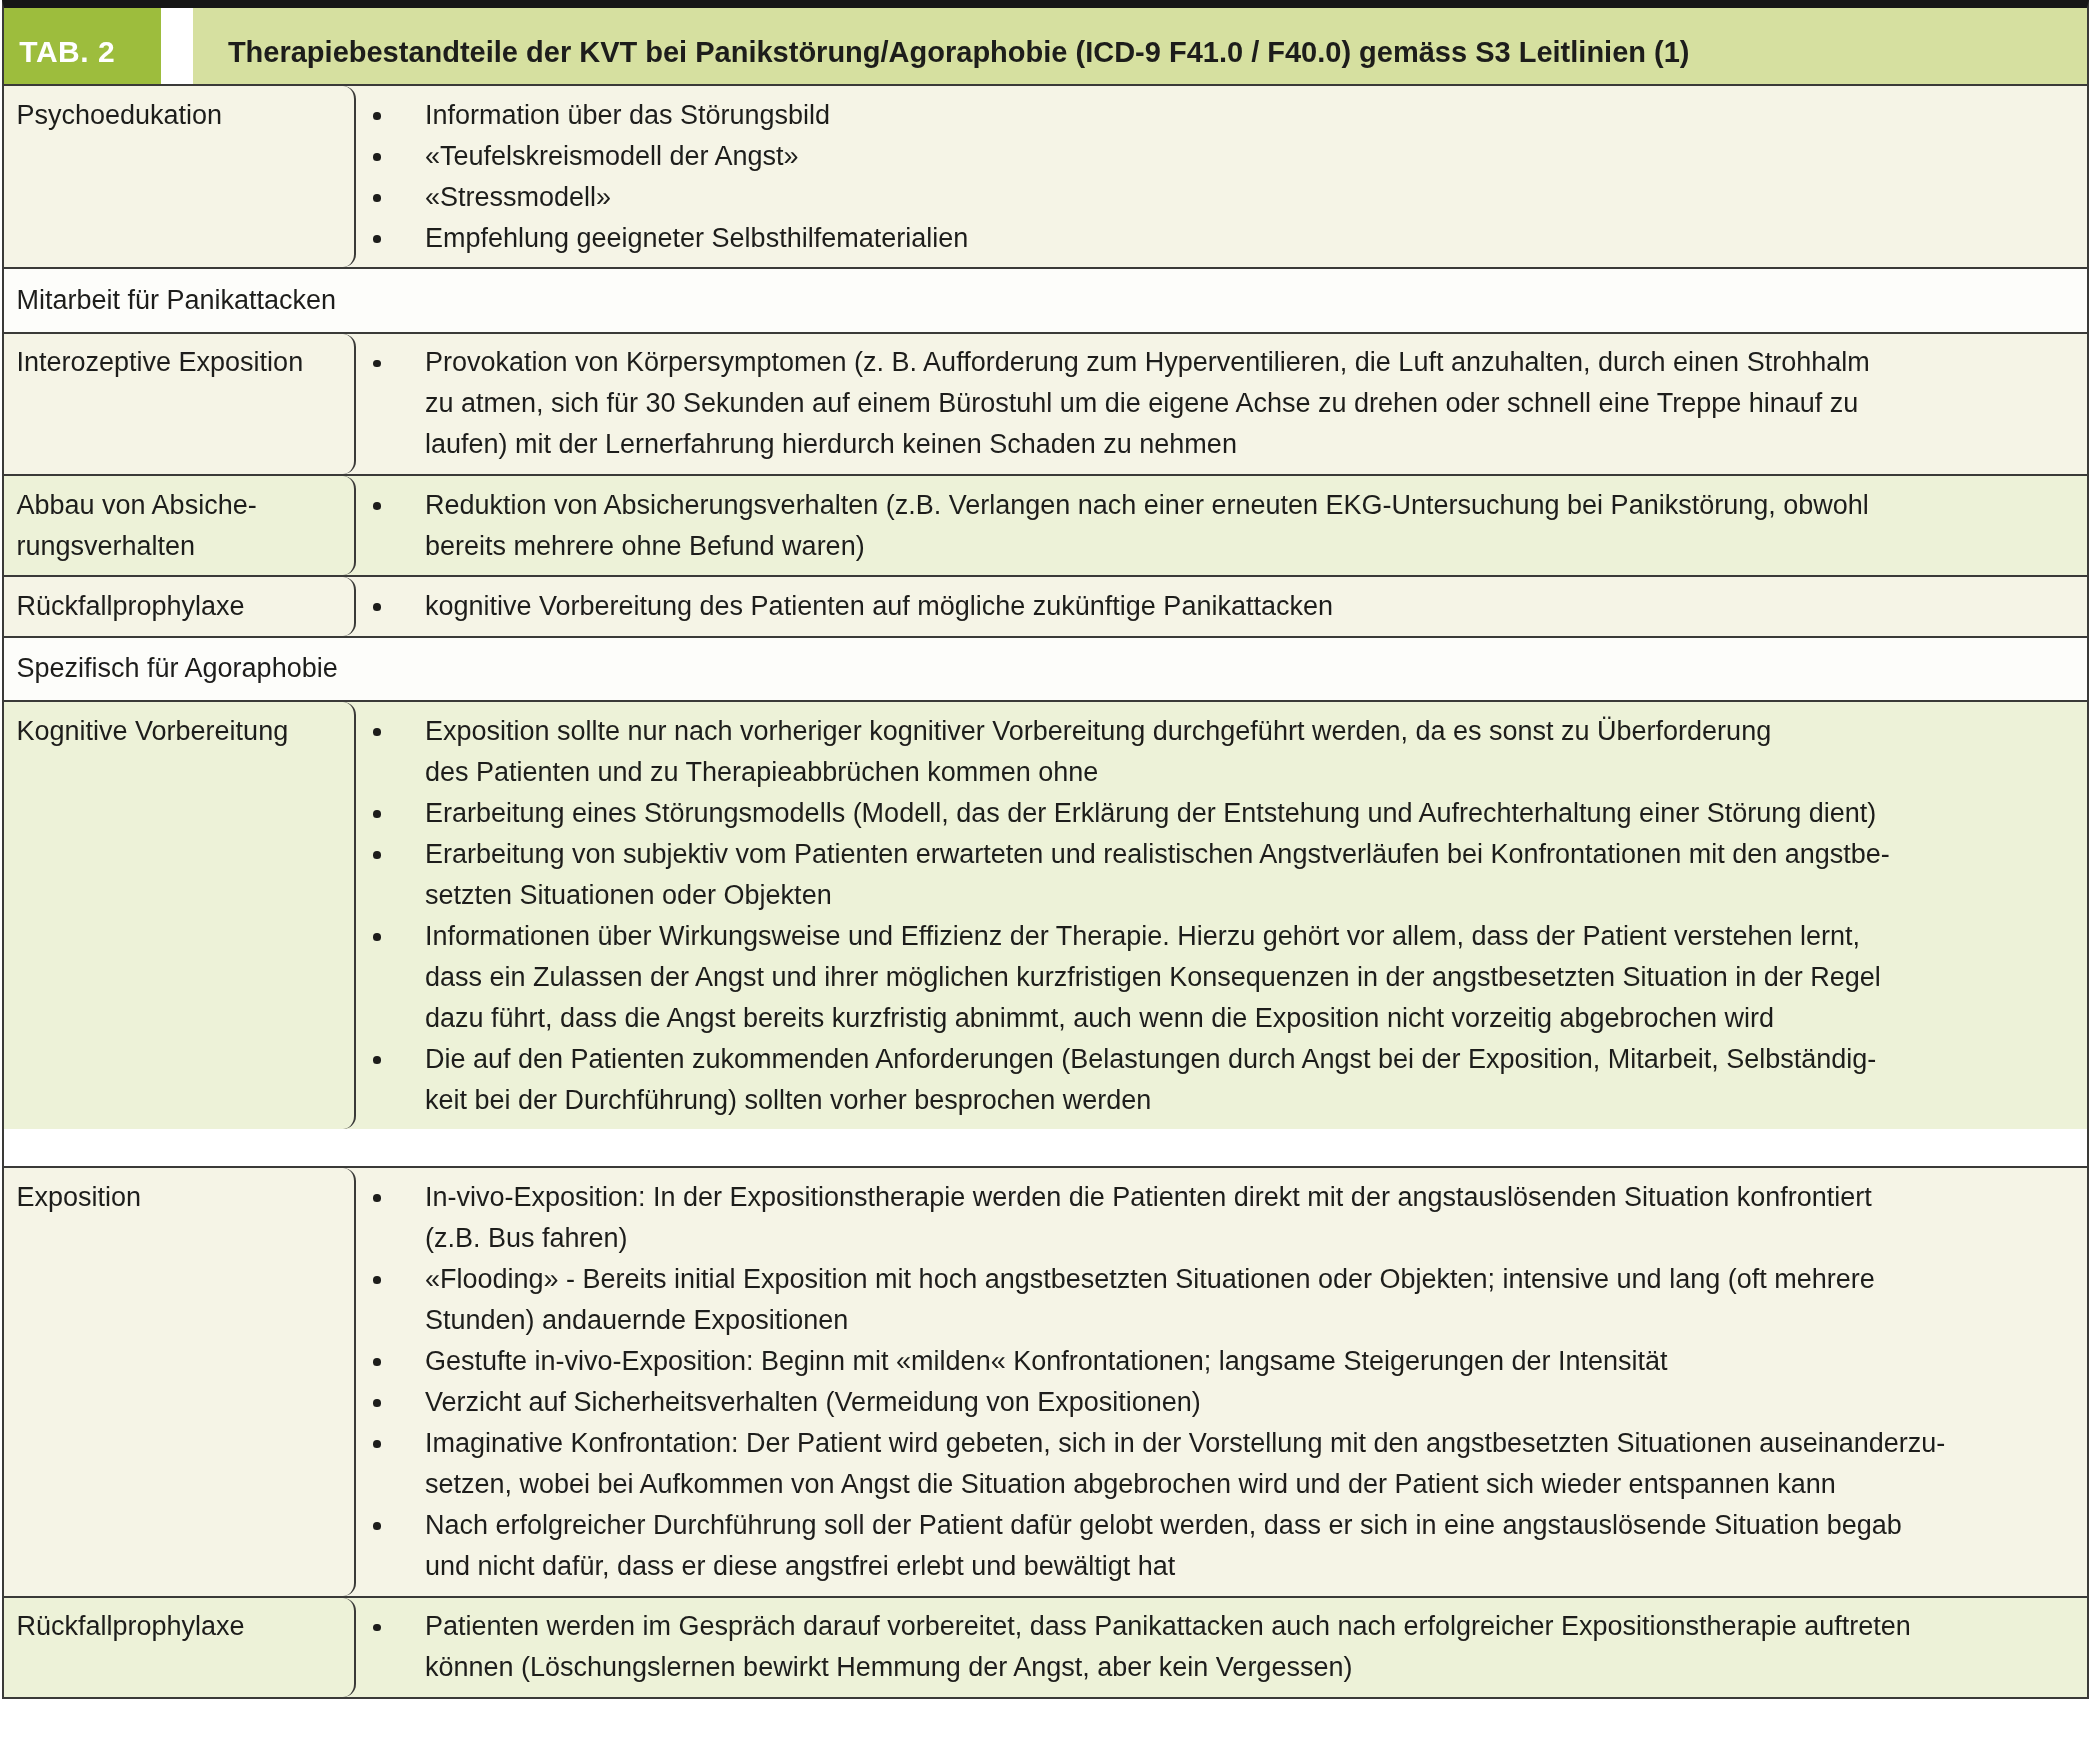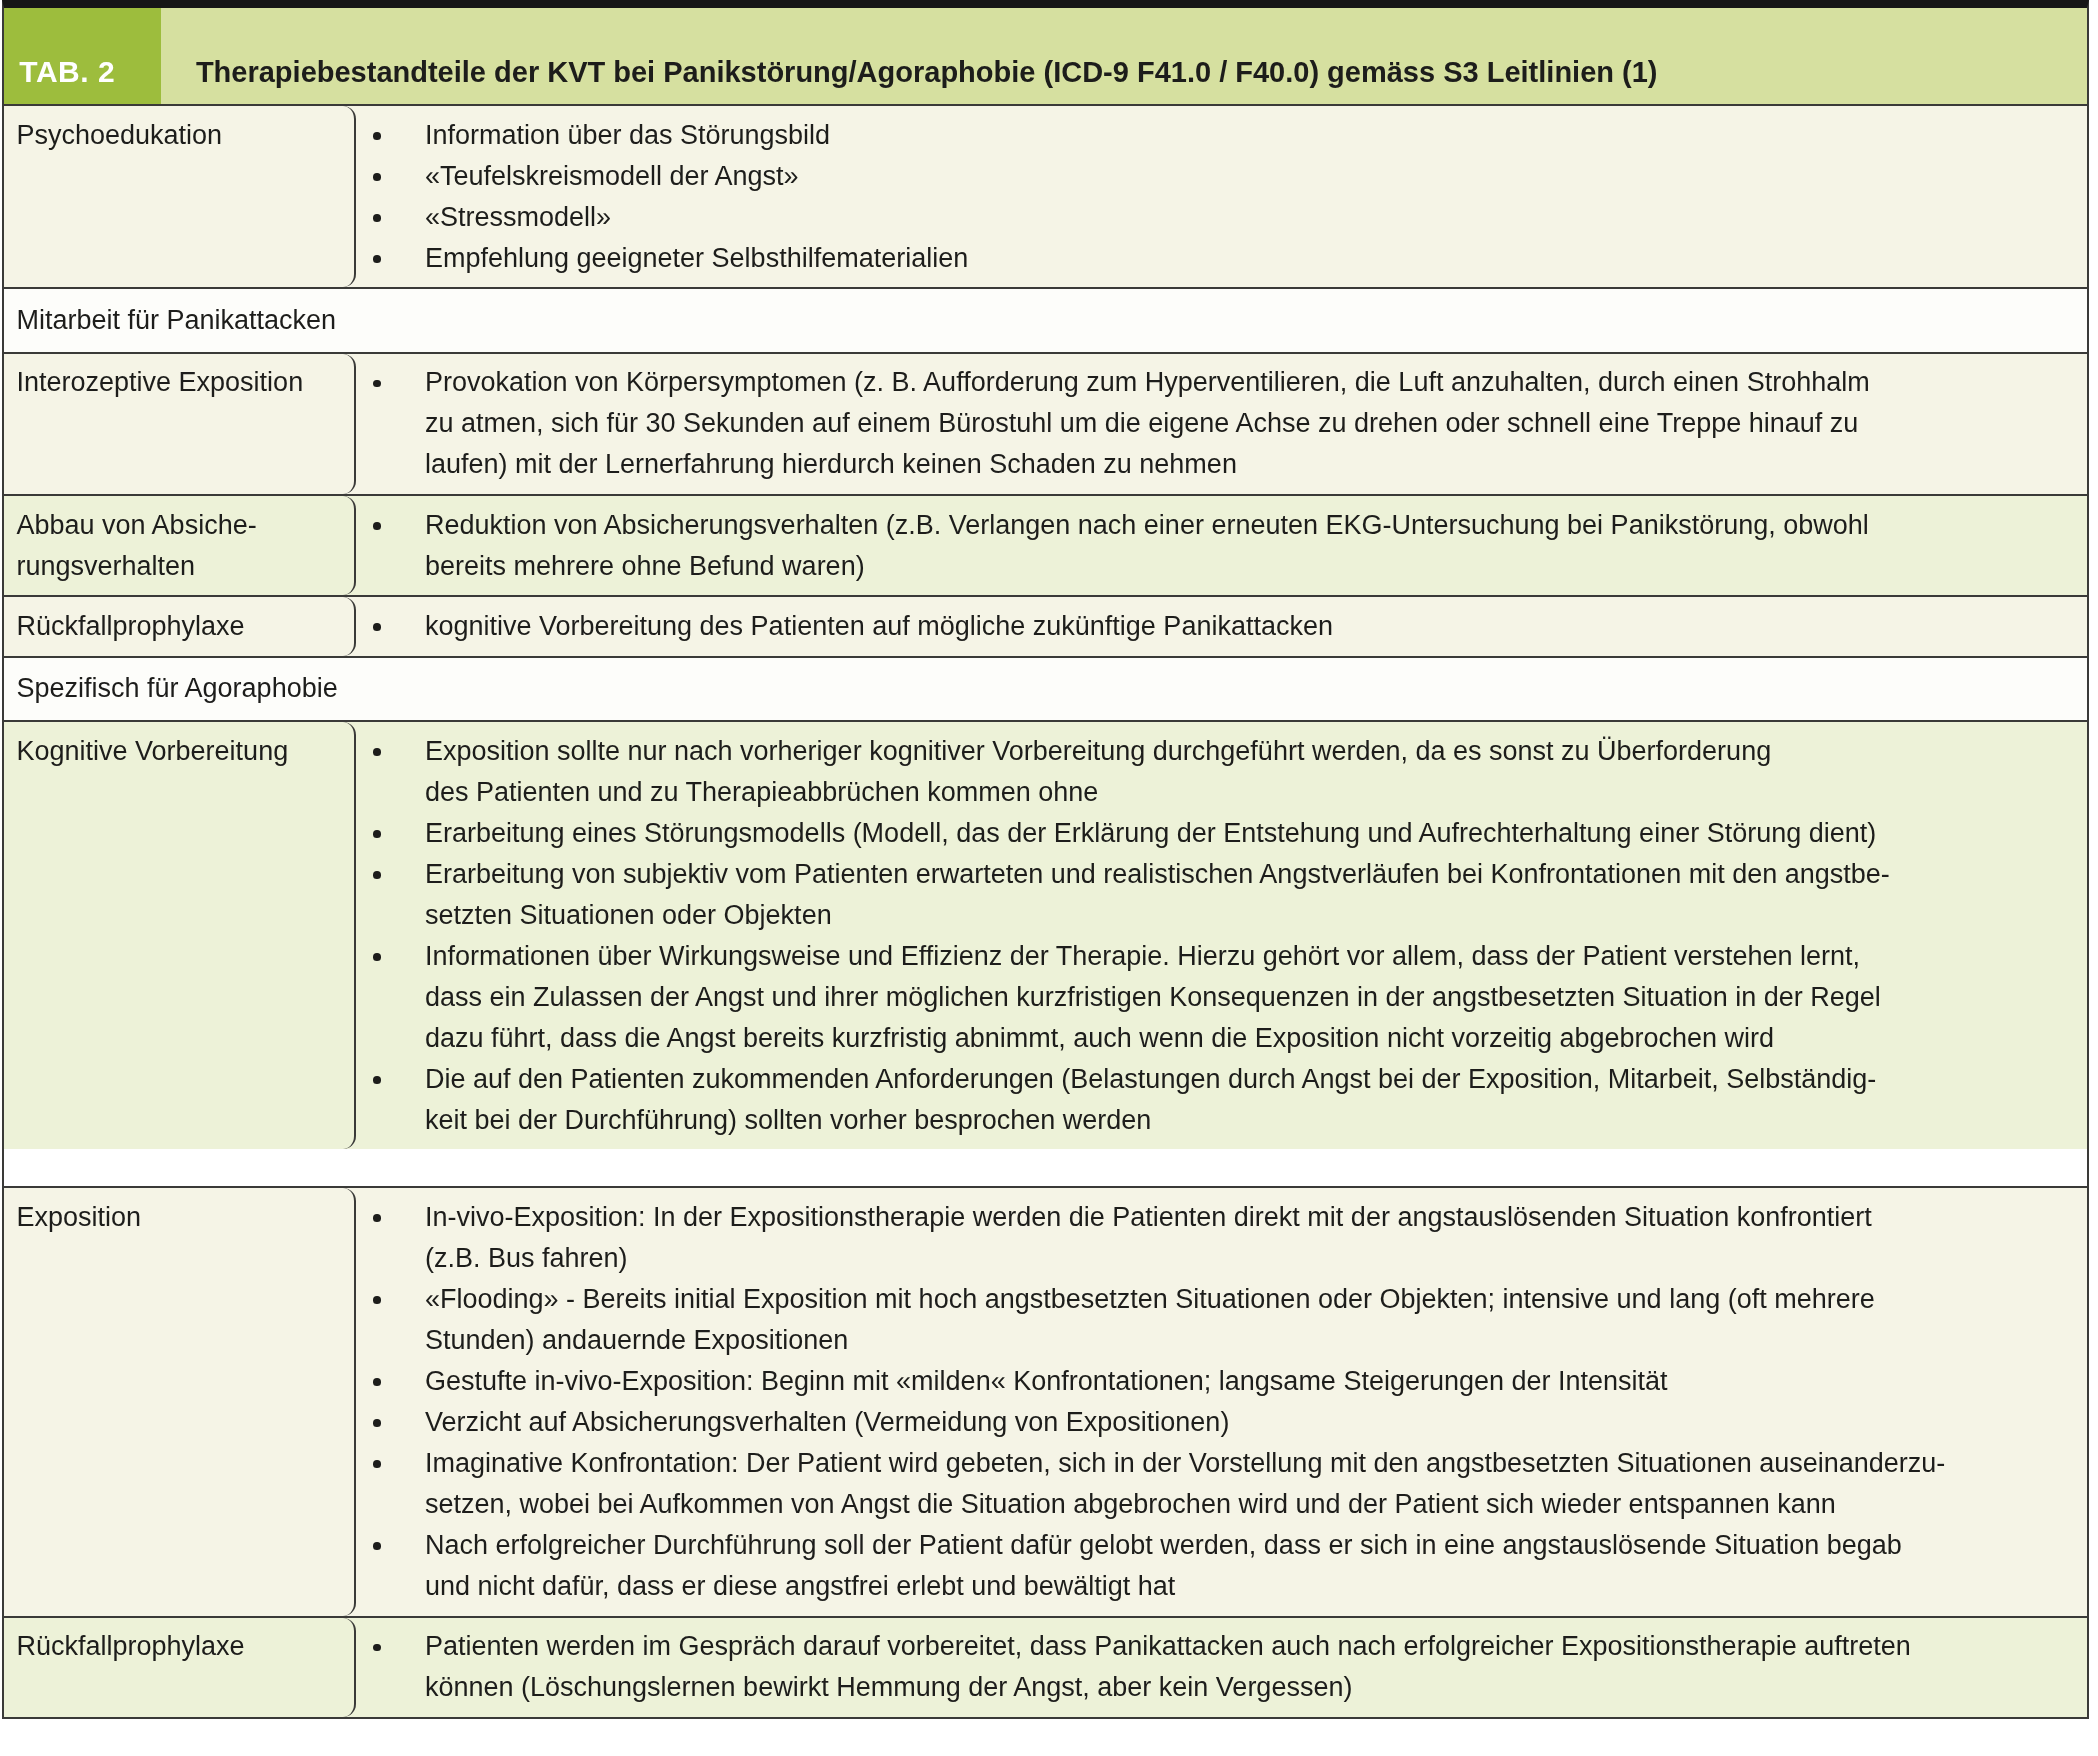--- a/index.html
+++ b/index.html
@@ -14,21 +14,21 @@
     position:absolute;left:1.9px;top:0;
     width:2087px;
     box-sizing:border-box;
     border-left:2.9px solid #3a3a38;
     border-right:2.9px solid #3a3a38;
     border-bottom:2.9px solid #3a3a38;
     border-top:8.7px solid #161616;
     background:#ffffff;
   }
   
-  .hdr{display:flex;height:96px;}
+  .hdr{display:flex;height:76px;gap:32px;}
   .hdr-tag{
     width:157px;flex:0 0 157px;
     display:flex;align-items:flex-end;
     box-sizing:border-box;
     padding:0 0 15.4px 15.4px;
     color:#ffffff;
     font-size:30px;font-weight:bold;
     letter-spacing:0.5px;
   }
   .hdr-title{
@@ -186,21 +186,21 @@
               <span class="bdot"></span>
               <span class="btext">«Flooding» - Bereits initial Exposition mit hoch angstbesetzten Situationen oder Objekten; intensive und lang (oft mehrere
 Stunden) andauernde Expositionen</span>
             </div>
             <div class="bullet">
               <span class="bdot"></span>
               <span class="btext">Gestufte in-vivo-Exposition: Beginn mit «milden« Konfrontationen; langsame Steigerungen der Intensität</span>
             </div>
             <div class="bullet">
               <span class="bdot"></span>
-              <span class="btext">Verzicht auf Absicherungsverhalten (Vermeidung von Expositionen)</span>
+              <span class="btext">Verzicht auf Sicherheitsverhalten (Vermeidung von Expositionen)</span>
             </div>
             <div class="bullet">
               <span class="bdot"></span>
               <span class="btext">Imaginative Konfrontation: Der Patient wird gebeten, sich in der Vorstellung mit den angstbesetzten Situationen auseinanderzu-
 setzen, wobei bei Aufkommen von Angst die Situation abgebrochen wird und der Patient sich wieder entspannen kann</span>
             </div>
             <div class="bullet">
               <span class="bdot"></span>
               <span class="btext">Nach erfolgreicher Durchführung soll der Patient dafür gelobt werden, dass er sich in eine angstauslösende Situation begab
 und nicht dafür, dass er diese angstfrei erlebt und bewältigt hat</span>

